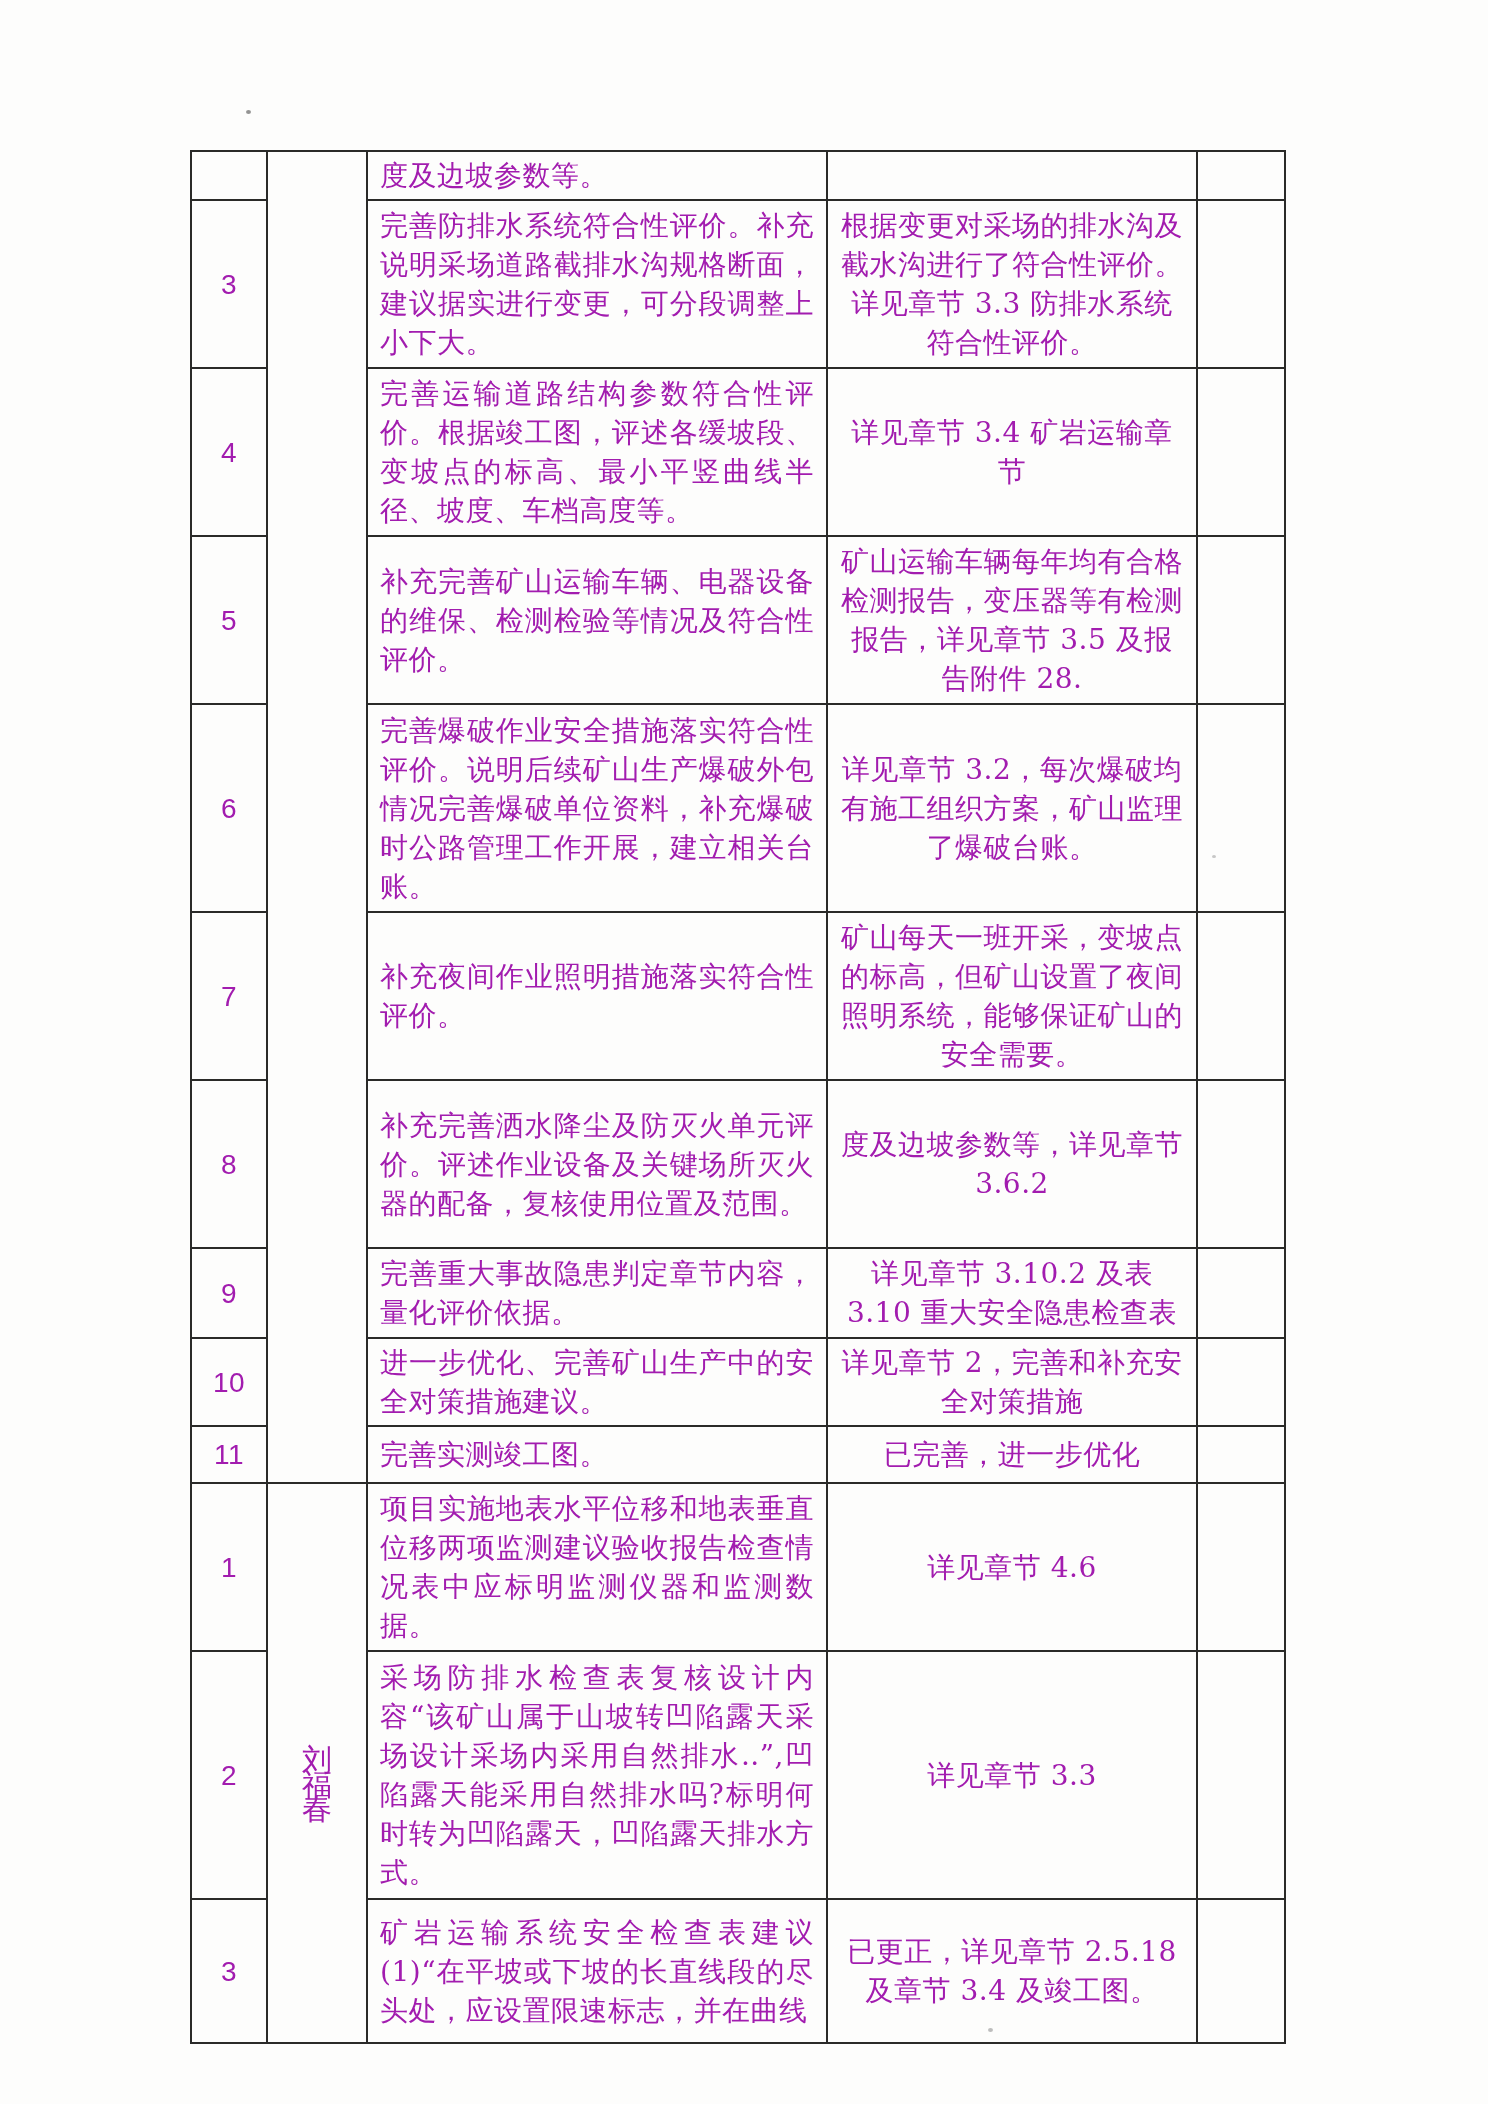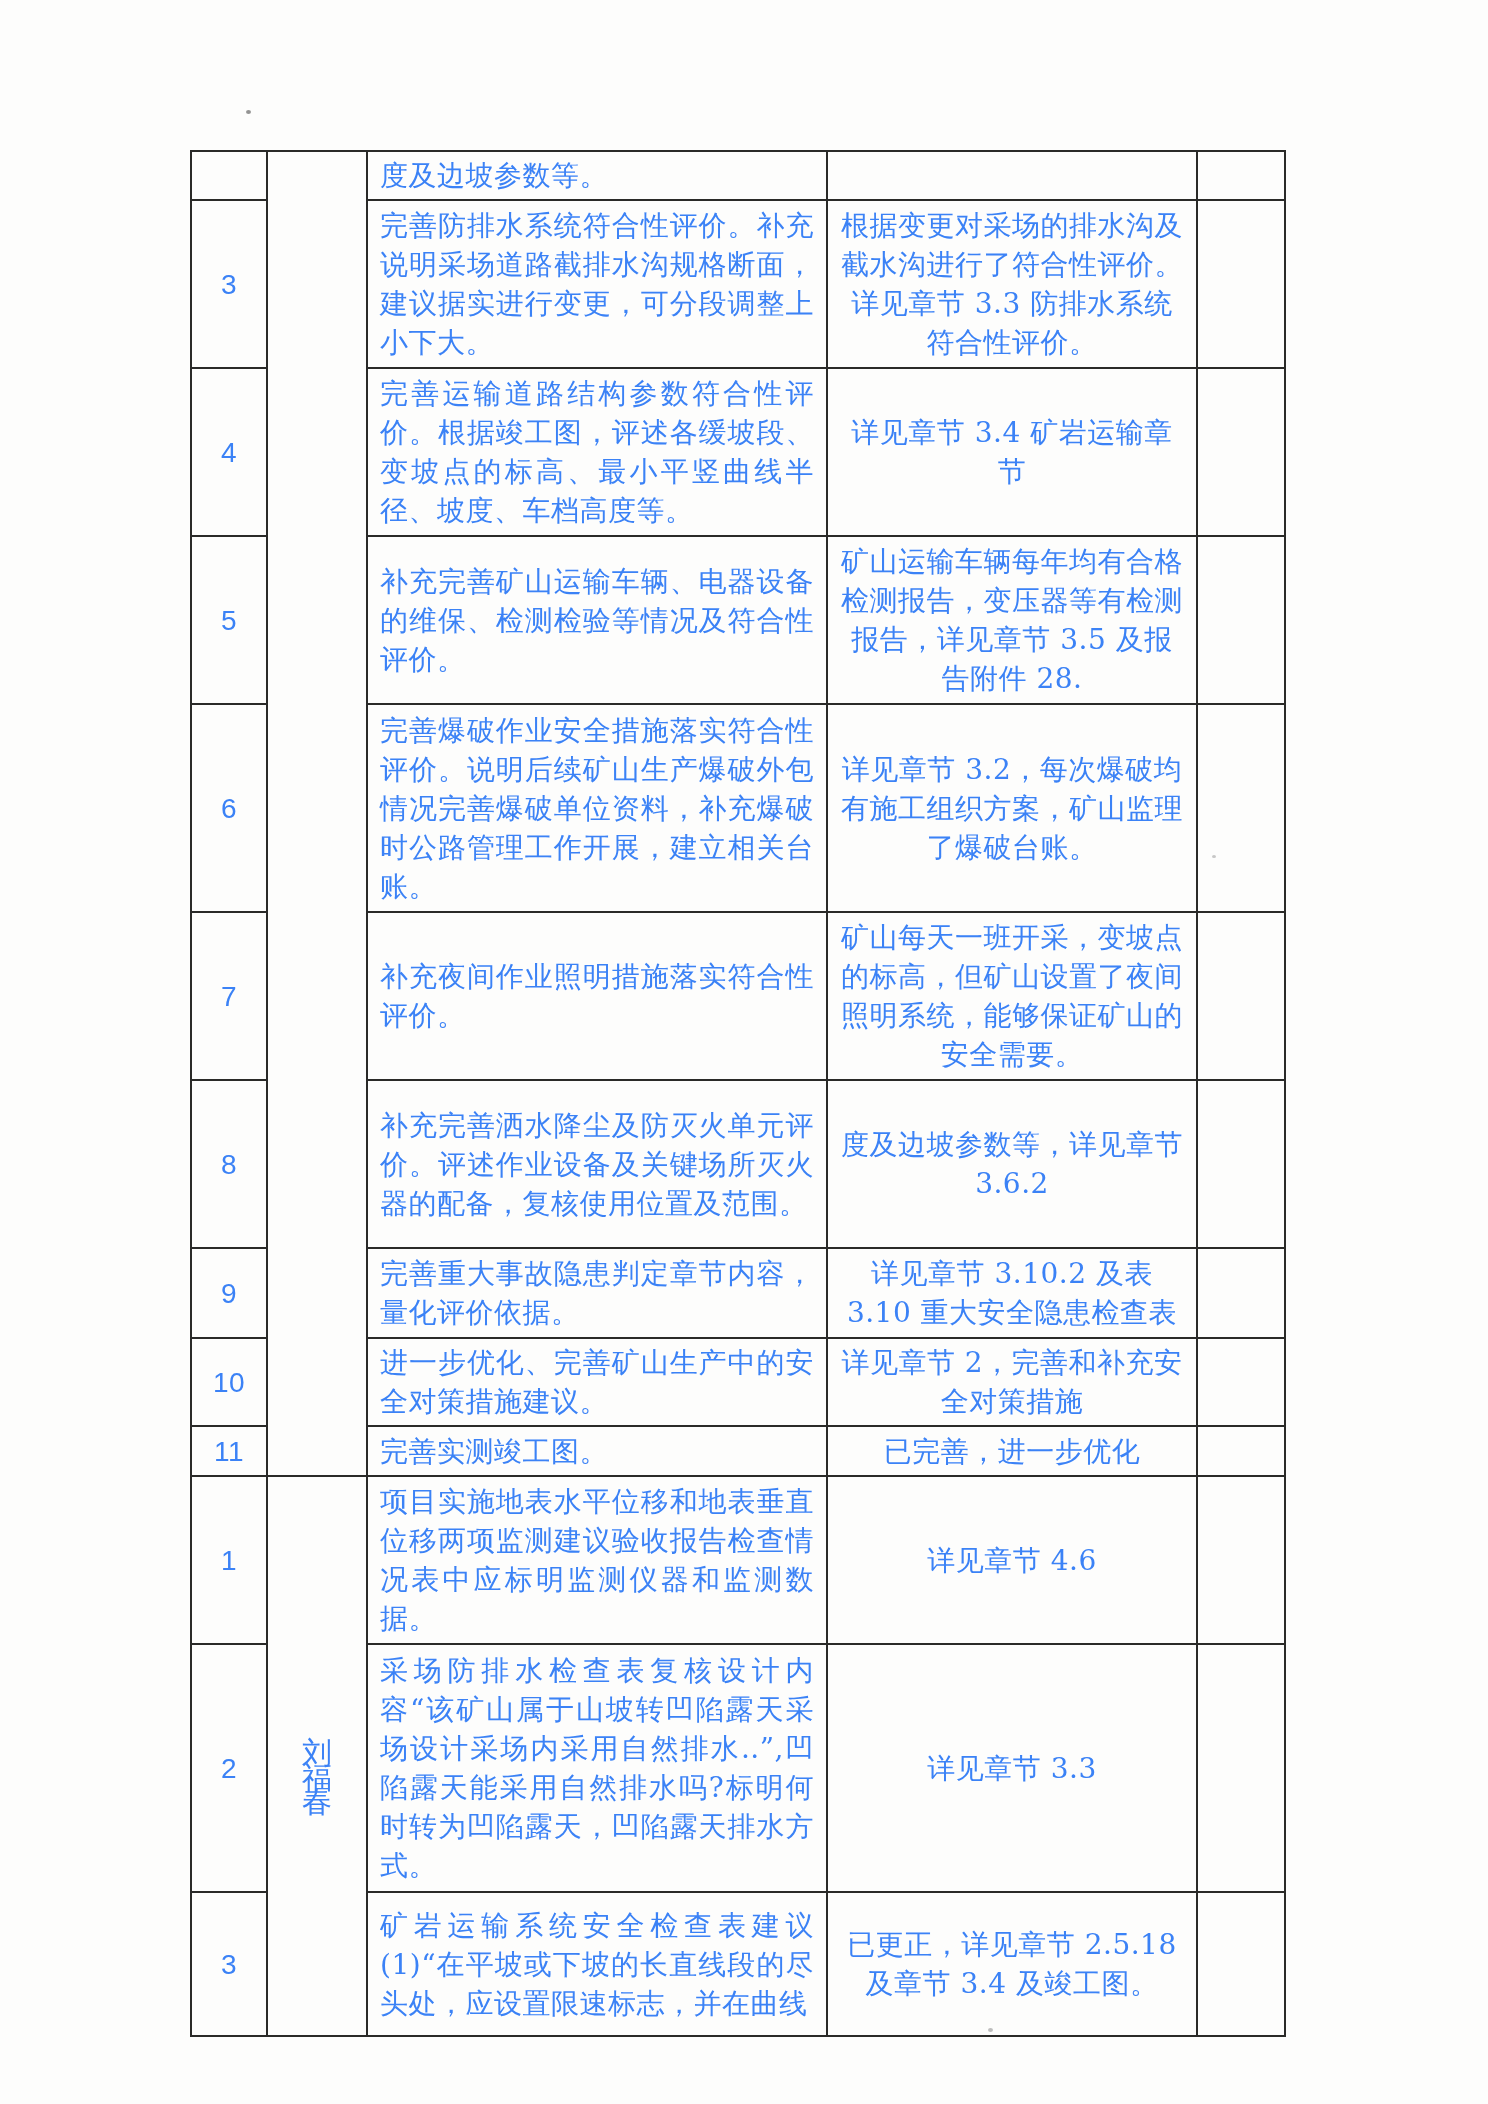--- a/index.html
+++ b/index.html
@@ -8,21 +8,21 @@
     background: #e8e8e8;
   }
   .page {
     position: relative;
     width: 1488px;
     height: 2104px;
     margin: 0 auto;
     background: #fdfdfc;
     overflow: hidden;
     font-family: "DejaVu Serif", "Liberation Serif", serif;
-    color: #3b82f6;
+    color: #a21caf;
   }
   table.review-table {
     position: absolute;
     left: 190px;
     top: 150px;
     width: 1094px;
     border-collapse: collapse;
     table-layout: fixed;
   }
   table.review-table col.c-no   { width: 76px;  }
@@ -145,21 +145,21 @@
         <td class="comment-cell">完善重大事故隐患判定章节内容，量化评价依据。</td>
         <td class="response-cell">详见章节 3.10.2 及表 3.10 重大安全隐患检查表</td>
         <td class="remark-cell"></td>
       </tr>
       <tr style="height:64px;">
         <td class="no-cell">10</td>
         <td class="comment-cell">进一步优化、完善矿山生产中的安全对策措施建议。</td>
         <td class="response-cell">详见章节 2，完善和补充安全对策措施</td>
         <td class="remark-cell"></td>
       </tr>
-      <tr style="height:50px;">
+      <tr style="height:57px;">
         <td class="no-cell">11</td>
         <td class="comment-cell">完善实测竣工图。</td>
         <td class="response-cell">已完善，进一步优化</td>
         <td class="remark-cell"></td>
       </tr>
 
       <tr style="height:168px;">
         <td class="no-cell">1</td>
         <td class="name-cell" rowspan="3">
           <span class="vertical-name">刘福春</span>

